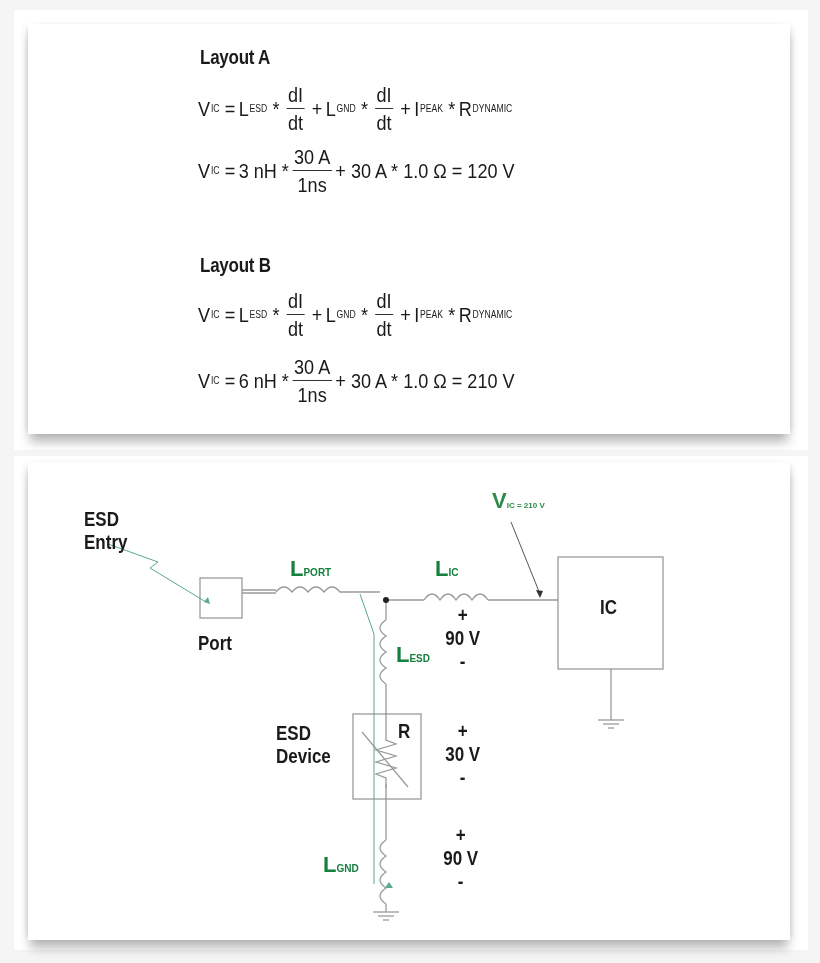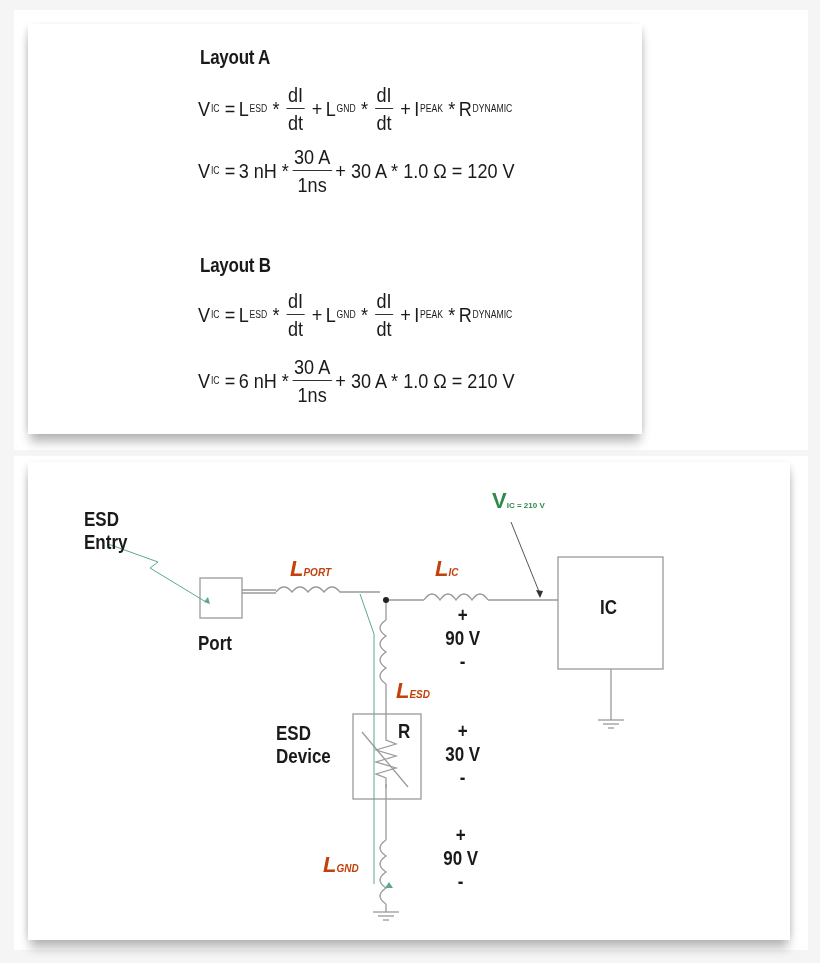--- a/index.html
+++ b/index.html
@@ -4,21 +4,21 @@
 <style>
   html, body { margin:0; padding:0; }
   body {
     width:820px; height:963px; background:#f5f5f5; position:relative; overflow:hidden;
     font-family:"Liberation Sans", sans-serif; color:#1a1a1a;
   }
   .panel-top {
     position:absolute; left:14px; top:10px; width:794px; height:440px; background:#fff;
   }
   .panel-top-inner {
-    position:absolute; left:28px; top:24px; width:614px; height:410px; background:#fff;
+    position:absolute; left:28px; top:24px; width:762px; height:410px; background:#fff;
     box-shadow: 0 10px 10px -2px rgba(0,0,0,0.28), -4px 0 6px -3px rgba(0,0,0,0.12), 4px 0 6px -3px rgba(0,0,0,0.12);
   }
   .panel-bottom {
     position:absolute; left:28px; top:462px; width:762px; height:478px; background:#fff;
     box-shadow: 0 10px 10px -2px rgba(0,0,0,0.28), -4px 0 6px -3px rgba(0,0,0,0.12), 4px 0 6px -3px rgba(0,0,0,0.12);
   }
   .frame-bottom {
     position:absolute; left:14px; top:456px; width:794px; height:494px; background:#fff;
   }
   .heading {
@@ -28,21 +28,21 @@
   .eq {
     position:absolute; font-size:21px; white-space:nowrap; transform:scaleX(0.86); transform-origin:left;
     display:flex; align-items:center;
   }
   .eq sub { font-size:10px; vertical-align:-6px; margin-left:1px; margin-right:2px; }
   .frac { display:inline-flex; flex-direction:column; align-items:center; margin:0 4px; line-height:1; }
   .frac .num { padding:0 2px 3px; border-bottom:1.2px solid #333; }
   .frac .den { padding-top:3px; }
   .op { margin:0 4px; }
   .lbl { position:absolute; font-weight:bold; font-size:20px; transform:scaleX(0.85); transform-origin:left; line-height:1.15; }
-  .blue { color:#c2410c; font-weight:bold; position:absolute;font-style:italic; }
+  .blue { color:#15803d; font-weight:bold; position:absolute; }
   .blue .big { font-size:22px; }
   .blue .small { font-size:10px; }
   .green { color:#2e8a4a; font-weight:bold; position:absolute; }
   svg.schem { position:absolute; left:0; top:0; }
 </style>
 </head>
 <body>
 
 <div class="panel-top"></div>
 <div class="panel-top-inner">
@@ -187,21 +187,21 @@
     <div>Entry</div>
   </div>
   <div class="lbl" style="left:170px; top:170px;">Port</div>
 
   <div class="blue" style="left:262px; top:94px;">
     <span class="big">L</span><span class="small">PORT</span>
   </div>
   <div class="blue" style="left:407px; top:94px;">
     <span class="big">L</span><span class="small">IC</span>
   </div>
-  <div class="blue" style="left:368px; top:180px;margin-top:36px;">
+  <div class="blue" style="left:368px; top:180px;">
     <span class="big">L</span><span class="small">ESD</span>
   </div>
   <div class="blue" style="left:295px; top:390px;">
     <span class="big">L</span><span class="small">GND</span>
   </div>
   <div class="green" style="left:464px; top:26px;">
     <span style="font-size:22px;">V</span><span style="font-size:8px;">IC = 210 V</span>
   </div>
 
   <div class="lbl" style="left:572px; top:134px;">IC</div>

